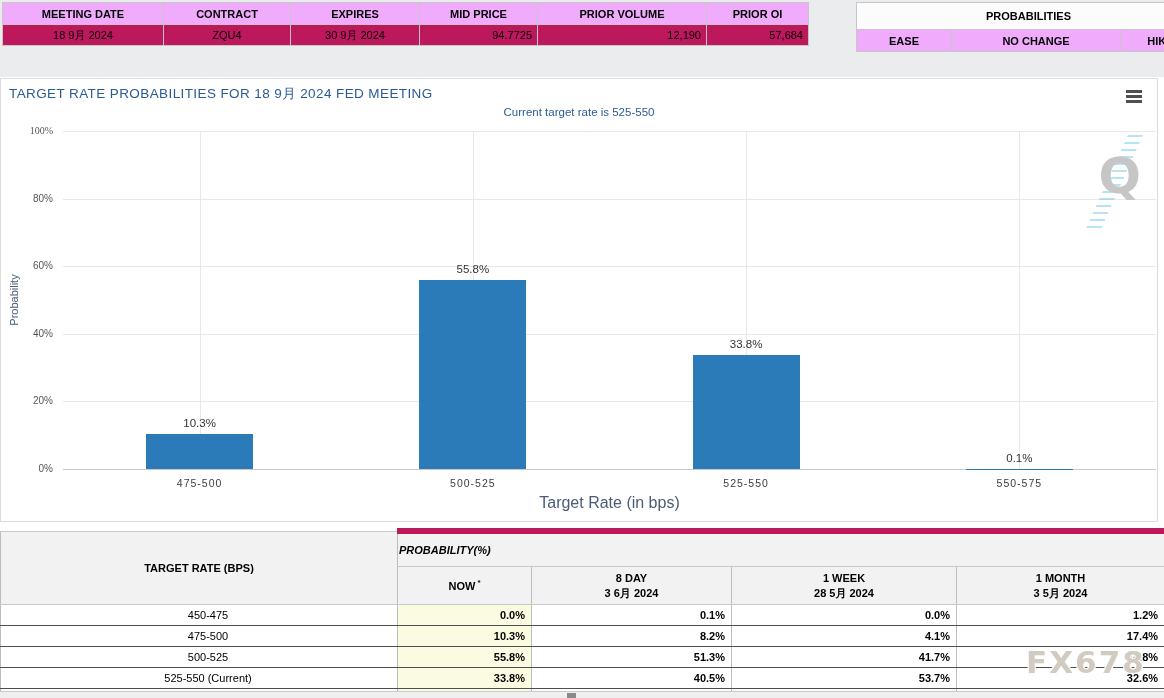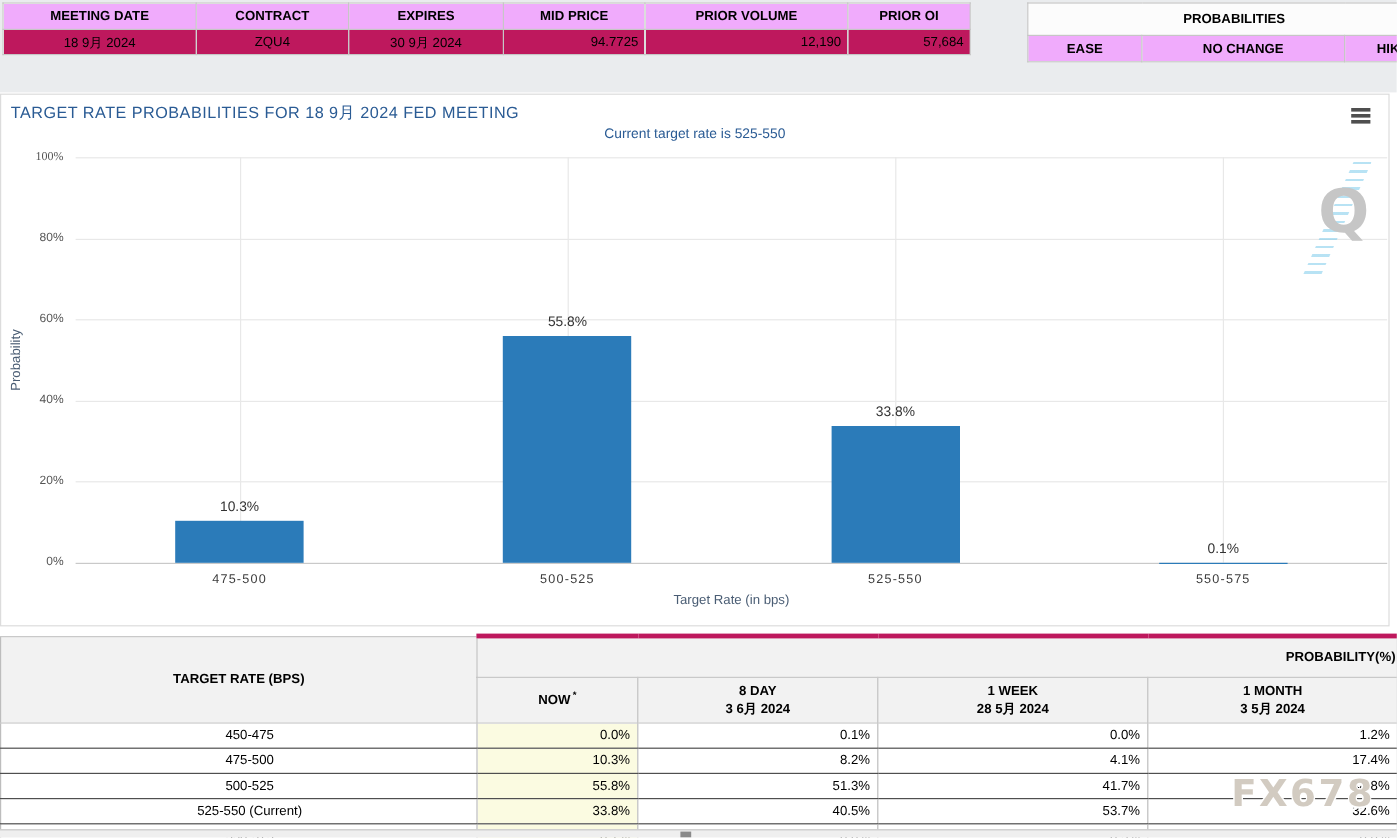--- a/index.html
+++ b/index.html
@@ -28,44 +28,44 @@
   #menu-btn .mb{height:3px;background:#4f4f4f;margin:0 0 2px 0;}
   #plot{position:absolute;left:62px;top:52px;width:1093px;height:338px;border-bottom:1px solid #c9c9c9;}
   .hgrid{position:absolute;left:0;width:100%;height:1px;background:#e8e8e8;}
   .vgrid{position:absolute;top:0;height:100%;width:1px;background:#e8e8e8;}
   .bar{position:absolute;bottom:0;}
   .bar-label{position:absolute;font-size:11.5px;color:#333;text-align:center;}
   .ytick{position:absolute;right:5px;font-size:10px;color:#555;}
   #yticks{position:absolute;left:0;top:0;width:57px;height:400px;}
   .xlab{position:absolute;top:398px;font-size:10.5px;color:#3d3d3d;text-align:center;letter-spacing:1px;}
   #xaxis-title{position:absolute;top:415px;left:62px;width:1093px;text-align:center;
-               font-size:11px;color:#4a5d74;}
+               font-size:16px;color:#4a5d74;}
   #yaxis-title{position:absolute;left:-155px;top:214px;width:338px;height:14px;text-align:center;
                transform:rotate(-90deg);font-size:11px;color:#4a5d74;}
   #q-watermark{position:absolute;right:14px;top:56px;width:58px;height:96px;}
   #q-stripes{position:absolute;left:0;top:0;width:100%;height:100%;
              background:repeating-linear-gradient(180deg,rgba(125,203,235,.55) 0 2px,transparent 2px 7px);
              clip-path:polygon(0 100%,26% 100%,100% 0,74% 0);}
   #q-letter{position:absolute;right:2px;top:16px;font-size:50px;font-weight:bold;color:#c6c6c6;
             font-family:"DejaVu Sans",sans-serif;line-height:1;}
 
   
   #big-table{position:absolute;left:0;top:528px;width:1164px;border-collapse:collapse;
              table-layout:fixed;font-size:11px;}
   #big-table td{border-left:1px solid #bdbdbd;border-right:1px solid #bdbdbd;white-space:nowrap;overflow:hidden;}
   #big-table .corner{background:#f2f2f2;font-weight:bold;text-align:center;
                      border-top:1px solid #c9c9c9;border-bottom:1px solid #c9c9c9;margin-top:36px;}
-  #big-table .group{background:#f2f2f2;font-weight:bold;text-align:right;height:30px;
-                    border-top:4px solid #be185d;border-bottom:1px solid #c9c9c9;}
+  #big-table .group{background:#f2f2f2;font-weight:bold;text-align:left;height:30px;
+                    border-top:6px solid #be185d;border-bottom:1px solid #c9c9c9;font-style:italic;}
   #big-table .subhead{background:#f2f2f2;font-weight:bold;text-align:center;height:35px;
                       border-bottom:1px solid #c9c9c9;line-height:1.35;}
   #big-table .subhead sup{font-size:8px;margin-left:2px;}
   #big-table tbody td{height:18px;border-bottom:1px solid #4f4f4f;background:#fff;}
   #big-table tbody td.rowlabel{text-align:center;padding-left:19px;}
-  #big-table tbody td.val{text-align:right;padding-right:6px;}
+  #big-table tbody td.val{text-align:right;padding-right:6px;font-weight:bold;}
   #big-table tbody td.now{background:#fbfbe1;}
 
   #fx-watermark{position:absolute;left:1026px;top:644px;z-index:6;font-size:31px;font-weight:bold;
         letter-spacing:2px;color:rgba(205,197,186,.9);font-family:"DejaVu Sans",sans-serif;
         text-shadow:-1px -1px 0 rgba(255,255,255,.95),1px 1px 0 rgba(255,255,255,.95),
                     -1px 1px 0 rgba(255,255,255,.95),1px -1px 0 rgba(255,255,255,.95);}
   #footer-strip{position:absolute;left:0;top:691px;width:1164px;height:7px;background:#efefef;
                 border-top:1px solid #c9c9c9;}
   #footer-mark{position:absolute;left:567px;top:693px;width:9px;height:5px;background:#8a8a8a;}
 </style>

